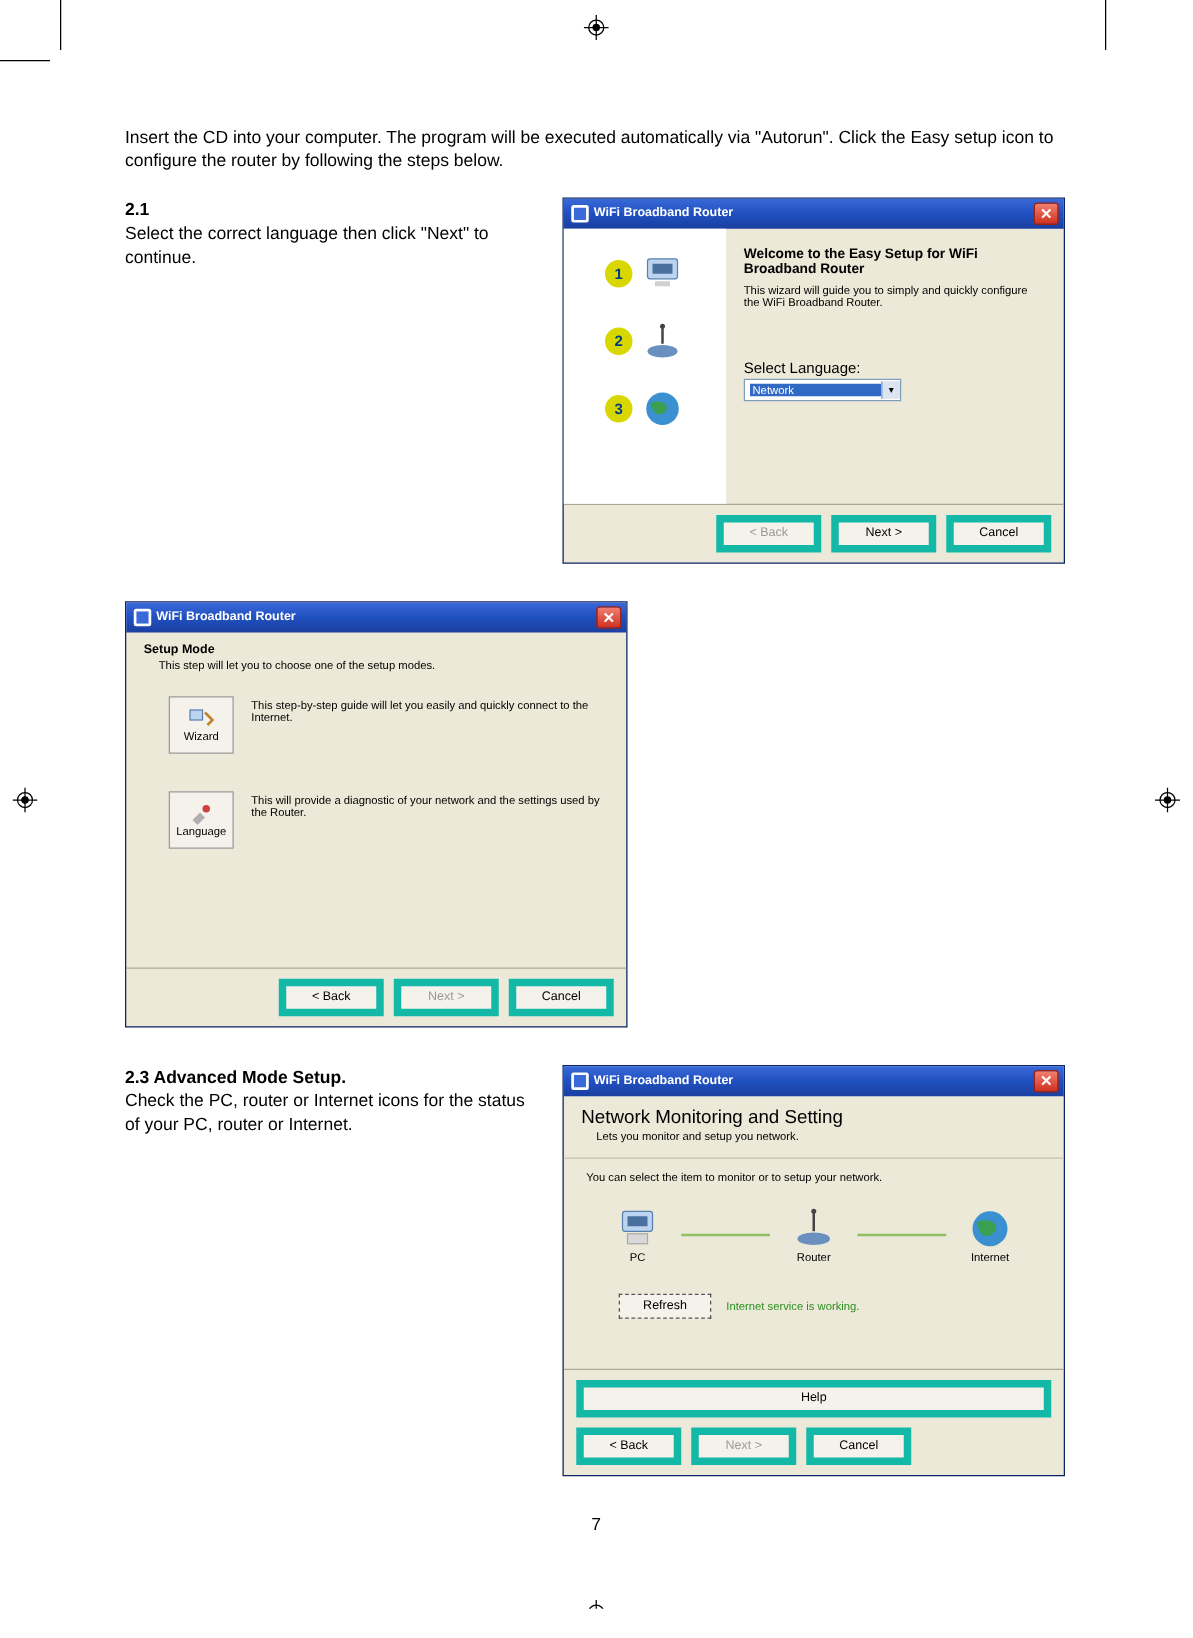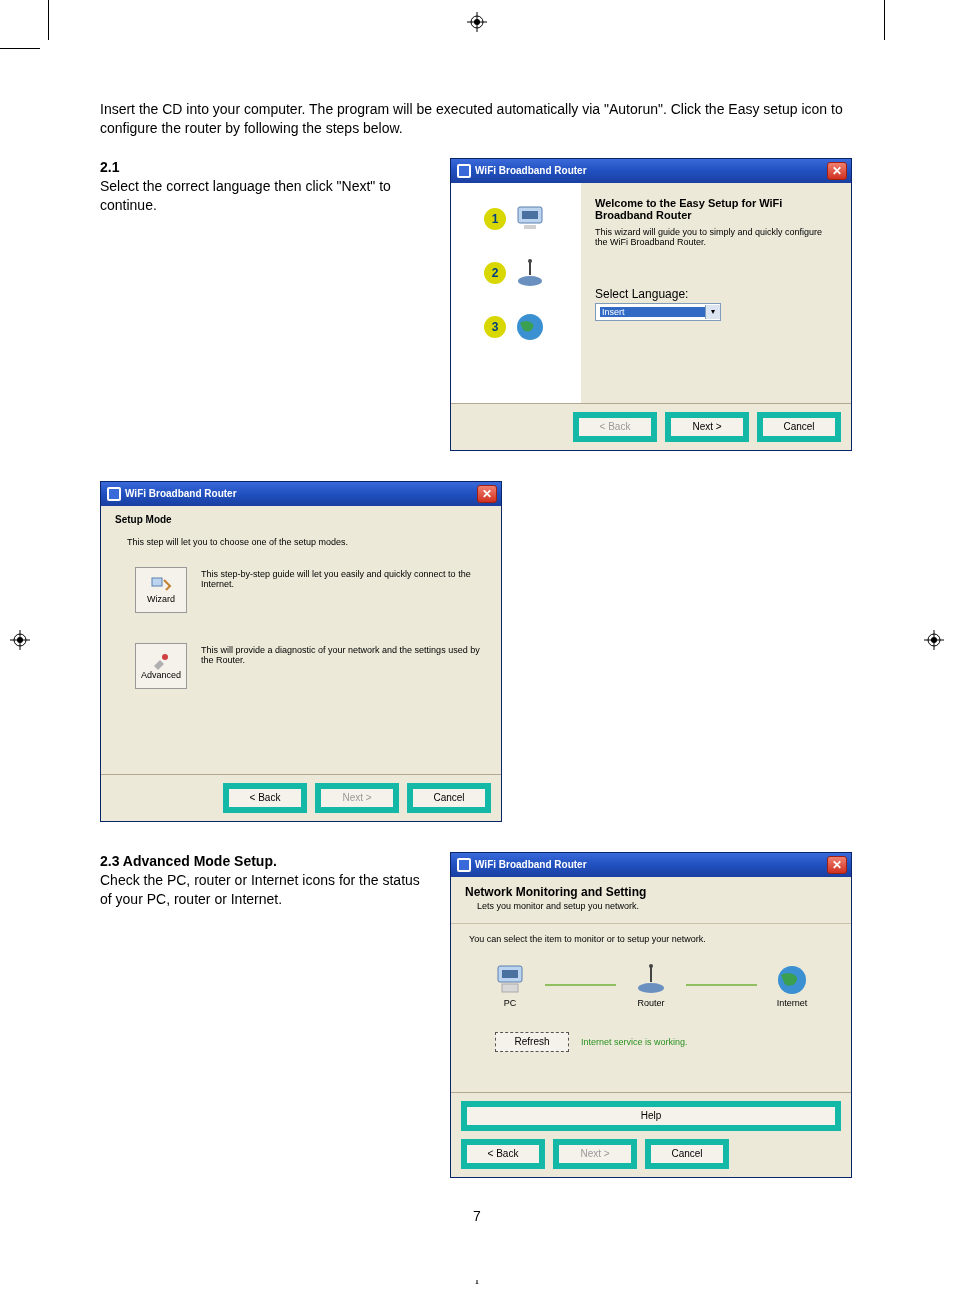--- a/index.html
+++ b/index.html
@@ -126,32 +126,32 @@
     font-size: 10px;
     display: inline-flex; align-items: center; justify-content: center;
     padding: 0 8px;
   }
   .xpbtn.disabled { color: #999; }
   .xpbtn.dashed { border: 1px dashed #555; }
 
   
   .body2 { padding: 8px 14px 30px 14px; min-height: 230px; }
   .sm-title { font-weight: bold; font-size: 10px; }
-  .sm-sub { font-size: 9px; margin: 12px 0 20px 12px; }
+  .sm-sub { font-size: 9px; margin: 2px 0 20px 12px; }
   .mode-row { display: flex; align-items: flex-start; margin: 10px 0 30px 20px; gap: 14px; }
   .mode-btn {
     width: 50px; height: 44px; border: 1px solid #999; background: #f4f2ea;
     display: flex; flex-direction: column; align-items: center; justify-content: center;
     font-size: 9px;
   }
   .mode-desc { flex: 1; font-size: 9px; padding-top: 2px; }
 
   
   .body3 { padding: 8px 14px 16px 14px; }
-  .nm-title { font-weight: bold; font-size: 12px; }
+  .nm-title { font-weight: normal; font-size: 15px; }
   .nm-sub { font-size: 9px; margin: 2px 0 12px 12px; }
   .nm-sep { border-top: 1px solid #c8c0a8; margin: 6px -14px 10px -14px; }
   .nm-instr { font-size: 9px; margin: 6px 0 18px 4px; }
   .device-row { display: flex; align-items: center; justify-content: space-between; margin: 10px 10px 24px 10px; }
   .device { display: flex; flex-direction: column; align-items: center; font-size: 9px; width: 70px; }
   .dev-line { flex: 1; height: 2px; background: #8fbf5f; }
   .refresh-row { display: flex; align-items: center; gap: 12px; margin: 18px 0 24px 30px; }
   .status-text { color: #2a9020; font-size: 9px; }
 
   .pagenum { text-align: center; font-size: 14px; margin-top: 10px; }
@@ -252,21 +252,21 @@
                     <path d="M8 14 Q14 10 20 14 Q24 18 18 22 Q12 24 10 18 Z" fill="#3aa050"></path>
                   </svg>
             </div>
               </div>
           </div>
           <div class="rightpanel">
             <div class="rp-title">Welcome to the Easy Setup for WiFi Broadband Router</div>
             <div class="rp-sub">This wizard will guide you to simply and quickly configure the WiFi Broadband Router.</div>
             <div class="lang-label">Select Language:</div>
             <div class="dropdown">
-              <span class="sel">Insert</span>
+              <span class="sel">Network</span>
               <span class="arrow">▾</span>
             </div>
           </div>
         </div>
         <div class="footer">
           <span class="xpbtn disabled">&lt; Back</span>
           <span class="xpbtn">Next &gt;</span>
           <span class="xpbtn">Cancel</span>
         </div>
       </div>
@@ -301,21 +301,21 @@
               <span>Wizard</span>
             </div>
             <div class="mode-desc">This step-by-step guide will let you easily and quickly connect to the Internet.</div>
           </div>
           <div class="mode-row">
             <div class="mode-btn">
               <svg width="22" height="18" viewBox="0 0 22 18">
                   <path d="M4 14 L10 8 L14 12 L8 18 Z" fill="#b0b0b0"></path>
                   <circle cx="15" cy="5" r="3" fill="#d04040"></circle>
                 </svg>
-              <span>Advanced</span>
+              <span>Language</span>
             </div>
             <div class="mode-desc">This will provide a diagnostic of your network and the settings used by the Router.</div>
           </div>
         </div>
         <div class="footer">
           <span class="xpbtn">&lt; Back</span>
           <span class="xpbtn disabled">Next &gt;</span>
           <span class="xpbtn">Cancel</span>
         </div>
       </div>

